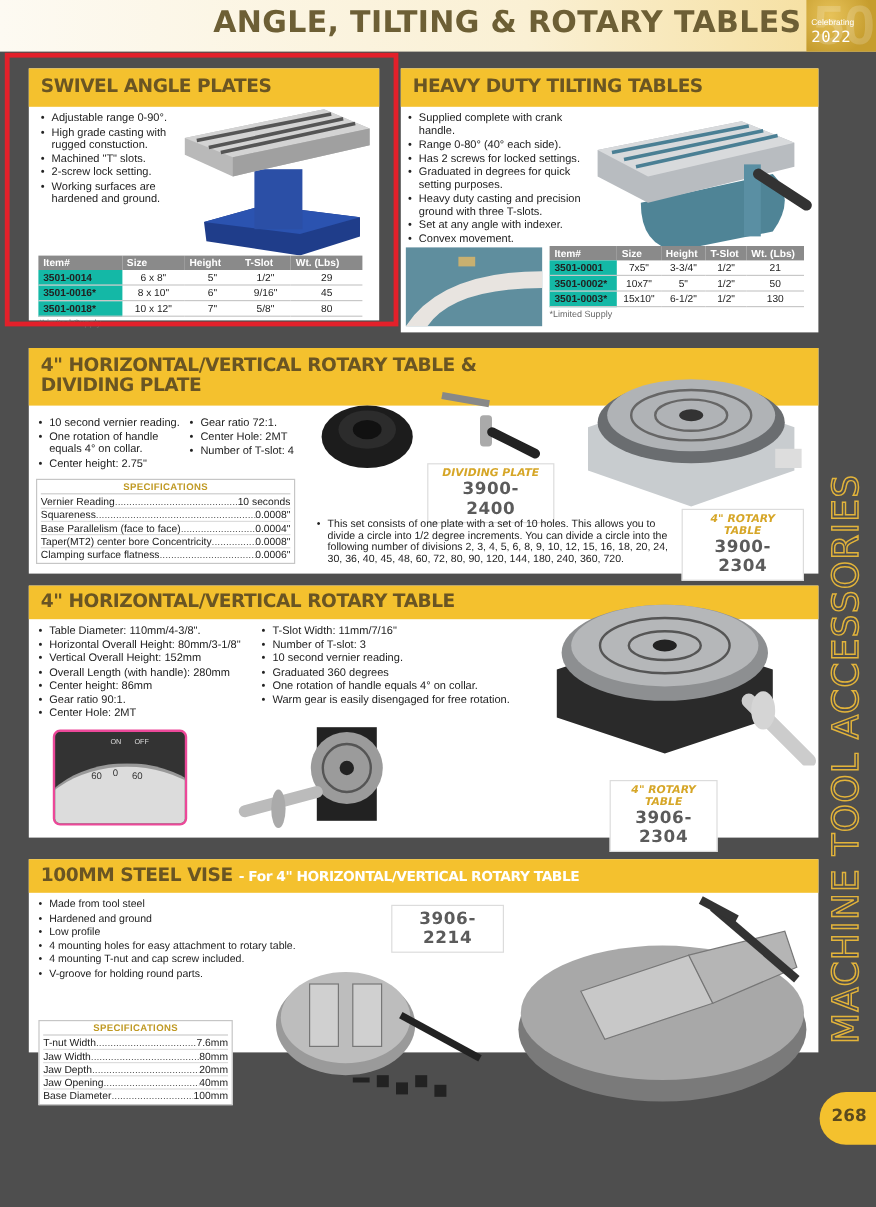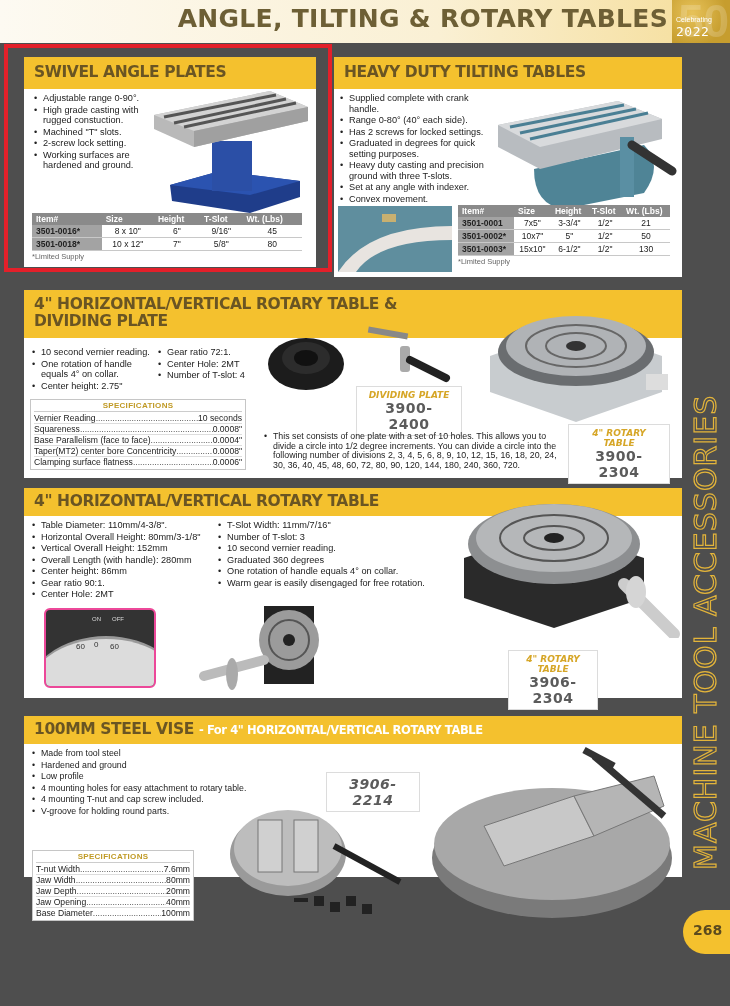--- a/index.html
+++ b/index.html
@@ -23,21 +23,21 @@
   .panel-head .sub { color: #fff; font-size: 11.5px; }
   .bullets { list-style: none; font-size: 9.2px; line-height: 10.5px; color: #222; }
   .bullets li { position: relative; padding-left: 11px; margin-bottom: 1px; }
   .bullets li::before { content: "•"; position: absolute; left: 2px; top: 0; }
 
   .highlight-box { position: absolute; left: 4px; top: 44px; width: 328px; height: 228px; border: 4px solid #e3202a; }
 
   table.spec { border-collapse: collapse; font-size: 8.5px; }
   table.spec th { background: #8a8a8a; color: #fff; font-weight: bold; padding: 1px 4px; text-align: left; }
   table.spec td { padding: 1px 4px; text-align: center; border-bottom: 1px solid #c8c8c8; }
-  table.spec td.item { background: #a3a3a3; font-weight: bold; text-align: left; }
+  table.spec td.item { background: #14b8a6; font-weight: bold; text-align: left; }
   .footnote { font-size: 7.5px; color: #666; margin-top: 1px; }
 
   .specbox { position: absolute; border: 1.5px solid #c6c6c6; font-size: 8.6px; line-height: 10px; padding: 1px 3px 2px 3px; background: #fff; }
   .specbox .sh { text-align: center; color: #c09a25; font-weight: bold; font-size: 8px; letter-spacing: 0.3px; border-bottom: 1px solid #ccc; margin-bottom: 1px; }
   .specbox .row { display: flex; white-space: nowrap; border-bottom: 1px solid #ddd; }
   .specbox .row:last-child { border-bottom: none; }
   .specbox .lbl { flex: 0 0 auto; }
   .specbox .dots { flex: 1; overflow: hidden; color: #555; }
   .specbox .dots::after { content: "................................................................"; }
   .specbox .val { flex: 0 0 auto; }
@@ -93,20 +93,27 @@
           <tr>
         <th>Item#</th>
         <th>Size</th>
         <th>Height</th>
         <th>T-Slot</th>
         <th>Wt. (Lbs)</th>
       </tr>
         </thead>
       <tbody>
         <tr>
+          <td class="item">3501-0014</td>
+          <td>6 x 8"</td>
+          <td>5"</td>
+          <td>1/2"</td>
+          <td>29</td>
+        </tr>
+        <tr>
           <td class="item">3501-0016*</td>
           <td>8 x 10"</td>
           <td>6"</td>
           <td>9/16"</td>
           <td>45</td>
         </tr>
         <tr>
           <td class="item">3501-0018*</td>
           <td>10 x 12"</td>
           <td>7"</td>
@@ -315,21 +322,21 @@
     <span class="sub">- For 4" HORIZONTAL/VERTICAL ROTARY TABLE</span>
   </div>
   <ul class="bullets" style="position:absolute; left:6px; top:32px; width:260px; font-size:8.8px;">
     <li>Made from tool steel</li>
     <li>Hardened and ground</li>
     <li>Low profile</li>
     <li>4 mounting holes for easy attachment to rotary table.</li>
     <li>4 mounting T-nut and cap screw included.</li>
     <li>V-groove for holding round parts.</li>
   </ul>
-  <div class="partbox" style="left:302px; top:56px; width:94px;font-style:italic;">
+  <div class="partbox" style="left:302px; top:38px; width:94px;">
     <div class="pn">3906-2214</div>
   </div>
   <div class="specbox" style="left:8px; top:134px; width:162px;">
     <div class="sh">SPECIFICATIONS</div>
     <div class="row">
         <span class="lbl">T-nut Width</span>
         <span class="dots"></span>
         <span class="val">7.6mm</span>
       </div>
     <div class="row">

